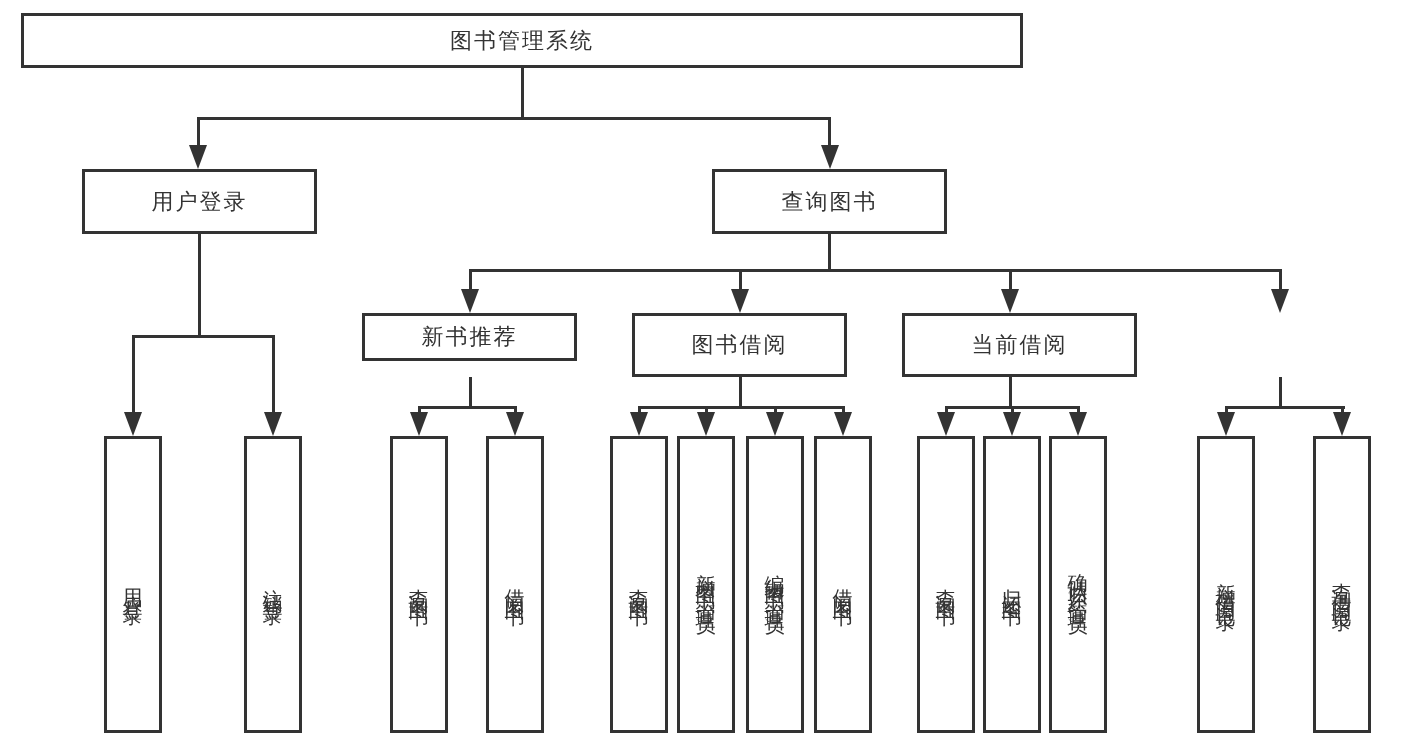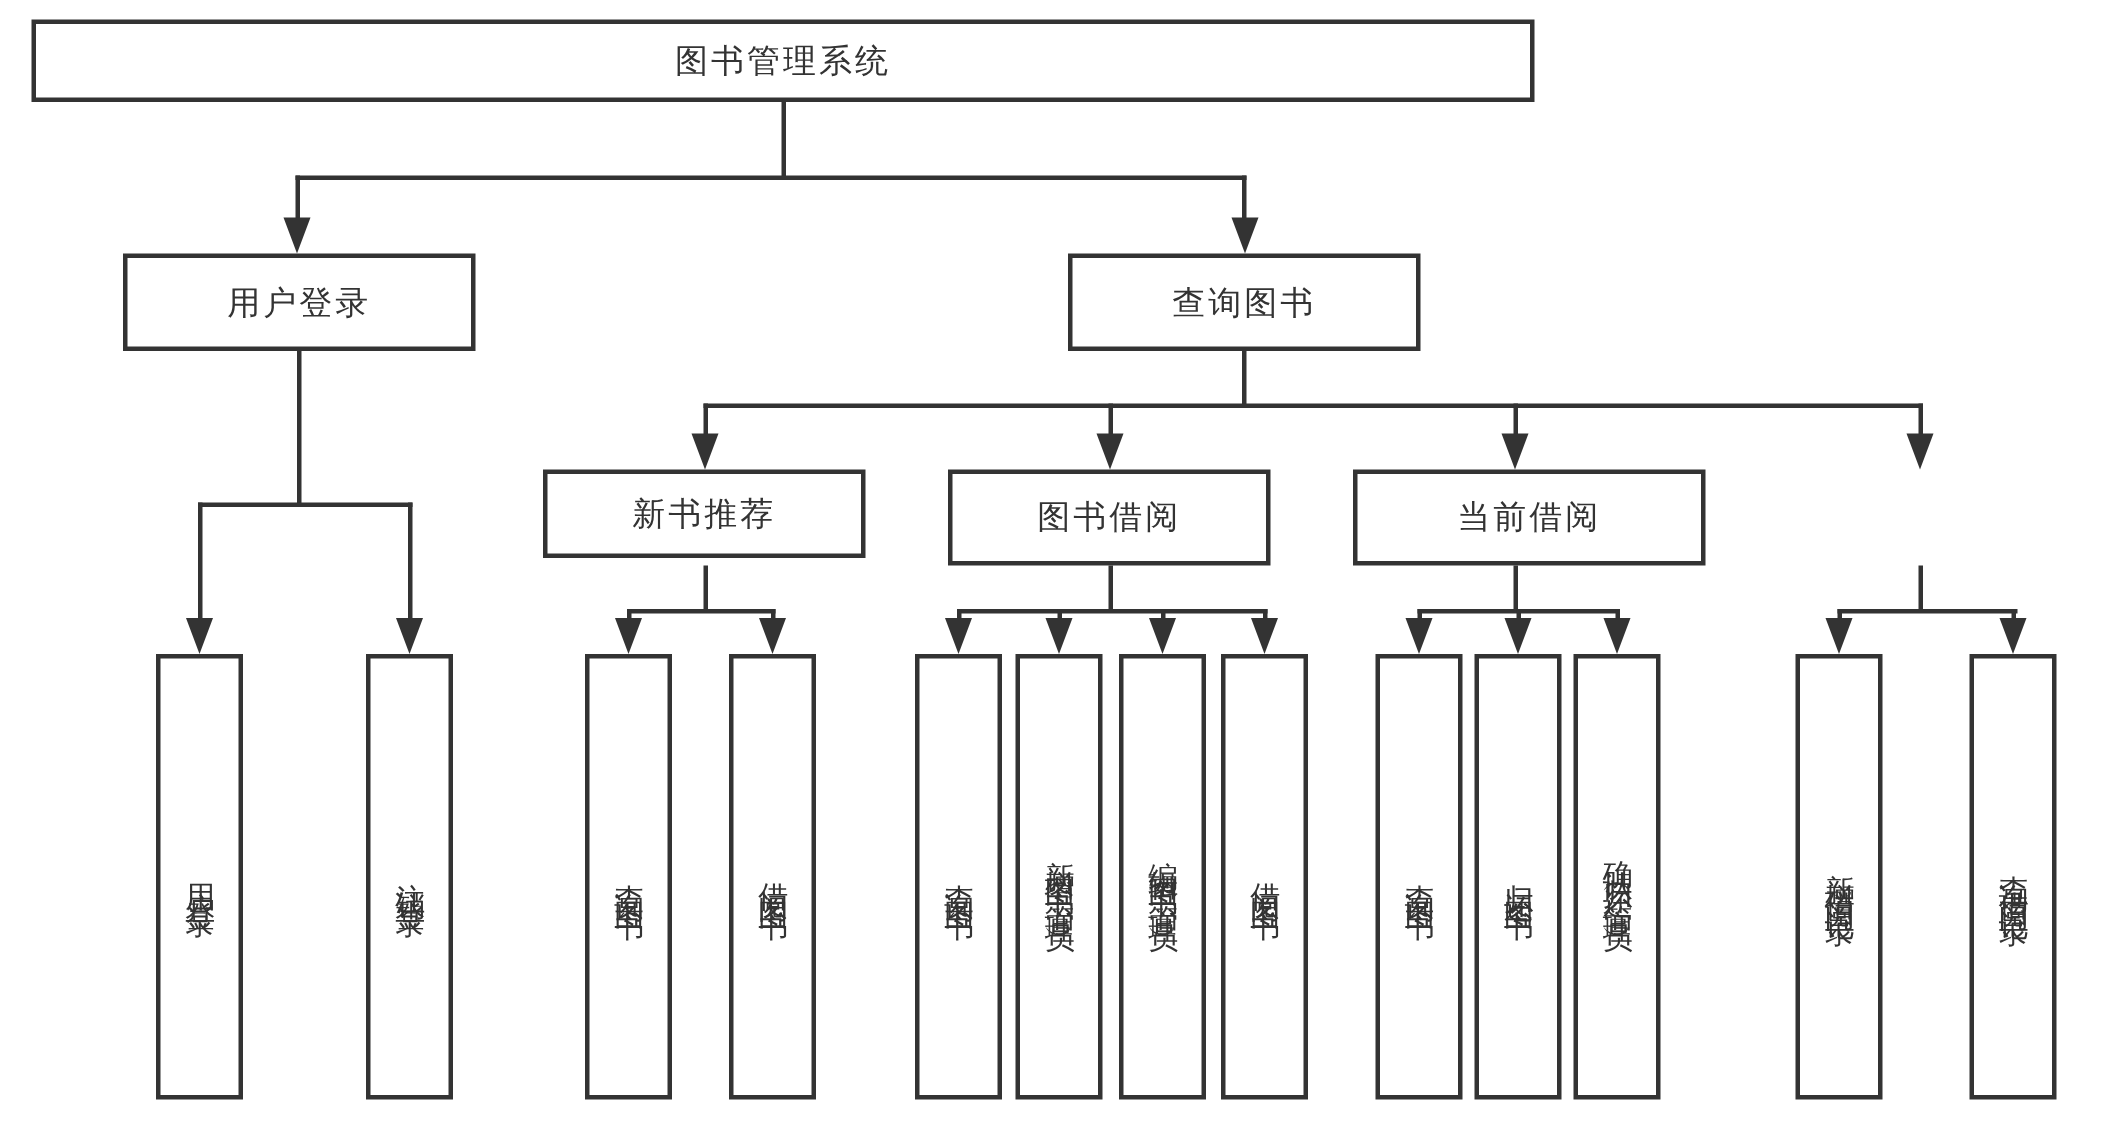--- a/index.html
+++ b/index.html
@@ -58,21 +58,21 @@
 </head>
 <body>
 
 <div id="canvas">
 
   <div class="box" style="left:21px;top:13px;width:1002px;height:55px">图书管理系统</div>
 
   <div class="box" style="left:82px;top:169px;width:235px;height:65px">用户登录</div>
   <div class="box" style="left:712px;top:169px;width:235px;height:65px">查询图书</div>
 
-  <div class="box" style="left:362px;top:313px;width:215px;height:59px">新书推荐</div>
+  <div class="box" style="left:362px;top:313px;width:215px;height:48px">新书推荐</div>
   <div class="box" style="left:632px;top:313px;width:215px;height:64px">图书借阅</div>
   <div class="box" style="left:902px;top:313px;width:235px;height:64px">当前借阅</div>
 
   <div class="box leaf" style="left:104px;top:436px;width:58px;height:297px">
     <span class="vtext">用户登录</span>
   </div>
   <div class="box leaf" style="left:244px;top:436px;width:58px;height:297px">
     <span class="vtext">注销登录</span>
   </div>
 

